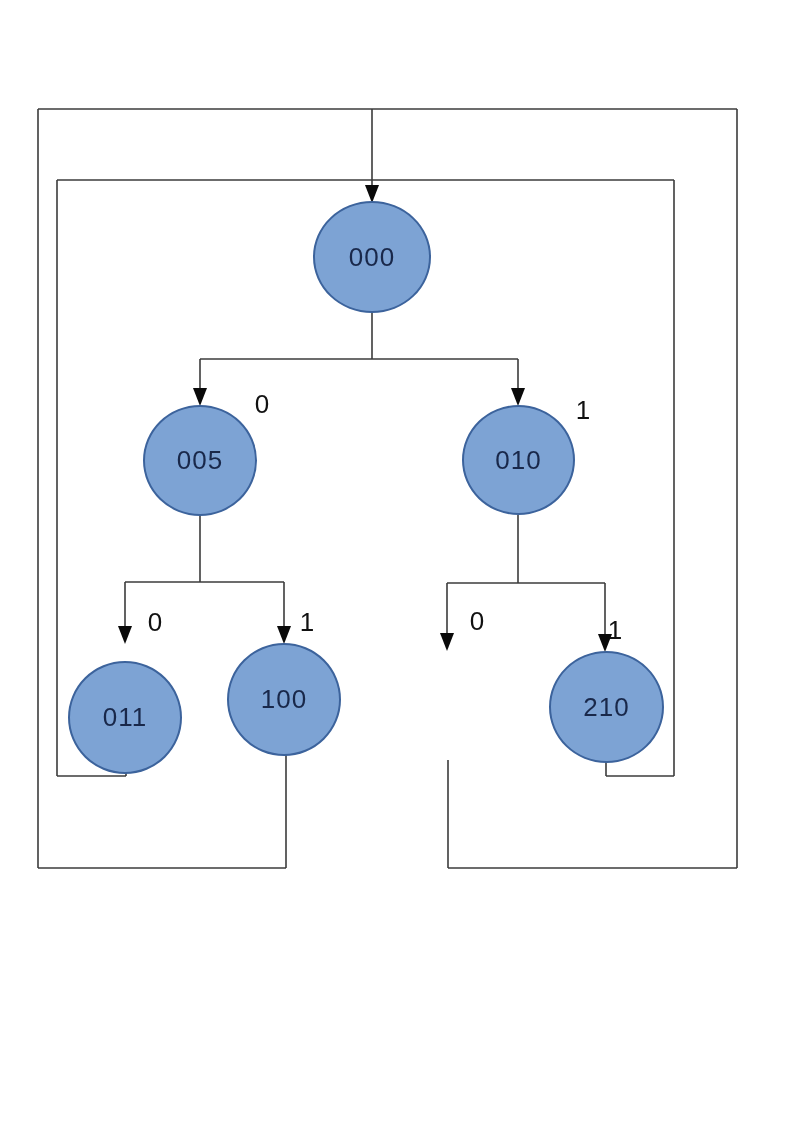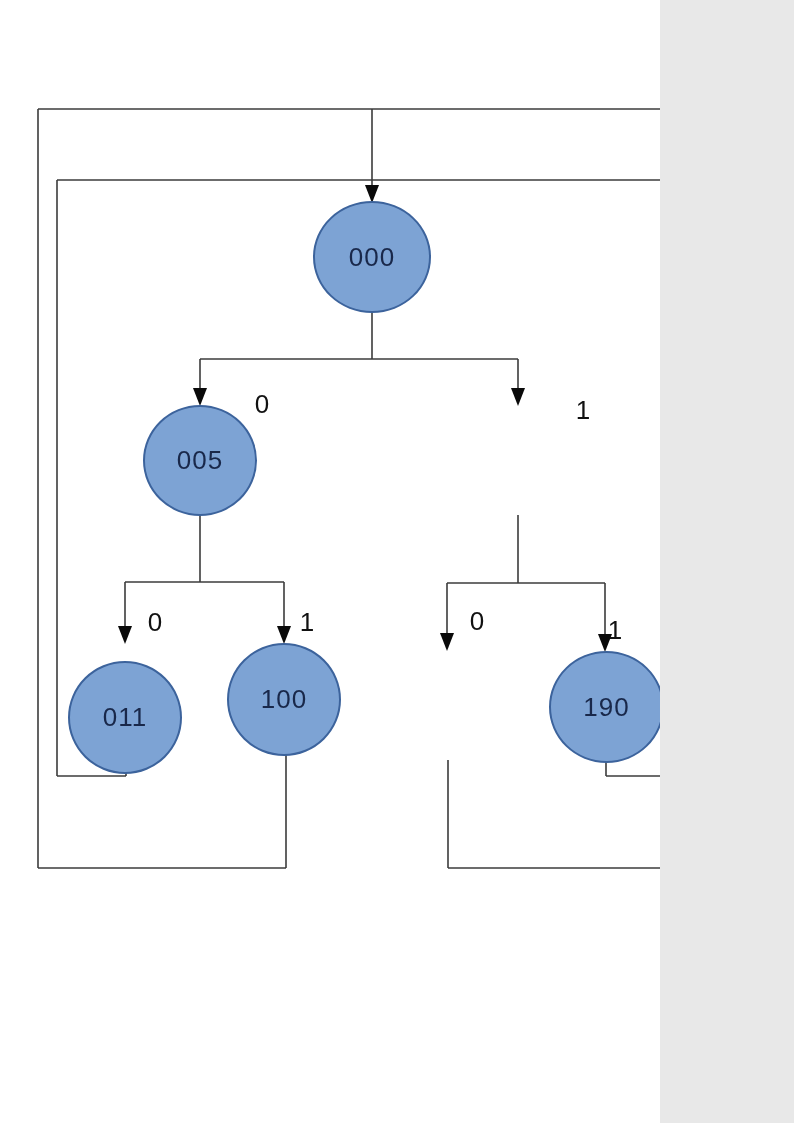--- a/index.html
+++ b/index.html
@@ -7,21 +7,21 @@
     --node-border:#3c639c;
     --node-text:#19284a;
     --line-color:#3b3b3b;
     --arrow-color:#0a0a0a;
     --page-bg:#ffffff;
   }
   html,body{margin:0;padding:0;}
   body{background:#e8e8e8;font-family:"Liberation Sans", sans-serif;}
   .page{
     position:relative;
-    width:660px;height:1123px;
+    width:794px;height:1123px;
     background:var(--page-bg,#fff);
     overflow:hidden;
   }
   .wires{position:absolute;left:0;top:0;}
   .wires line, .wires polyline{
     stroke:var(--line-color,#3b3b3b);
     stroke-width:1.6;
     fill:none;
   }
   .wires polygon{
@@ -116,23 +116,24 @@
       <line x1="447" y1="583" x2="605" y2="583"></line>
       <line x1="447" y1="583" x2="447" y2="634"></line>
       <polygon points="440,633 454,633 447,651"></polygon>
       <line x1="605" y1="583" x2="605" y2="635"></line>
       <polygon points="598,634 612,634 605,652"></polygon>
     </g>
   </svg>
 
   <div class="node n000">000</div>
   <div class="node n001">005</div>
+  <div class="node n010">010</div>
   <div class="node n011">011</div>
   <div class="node n100">100</div>
-  <div class="node n110">190</div>
+  <div class="node n110">210</div>
 
   <span class="edge-label el-root-left">0</span>
   <span class="edge-label el-root-right">1</span>
   <span class="edge-label el-001-left">0</span>
   <span class="edge-label el-001-right">1</span>
   <span class="edge-label el-010-left">0</span>
   <span class="edge-label el-010-right">1</span>
 
 </div>
 

